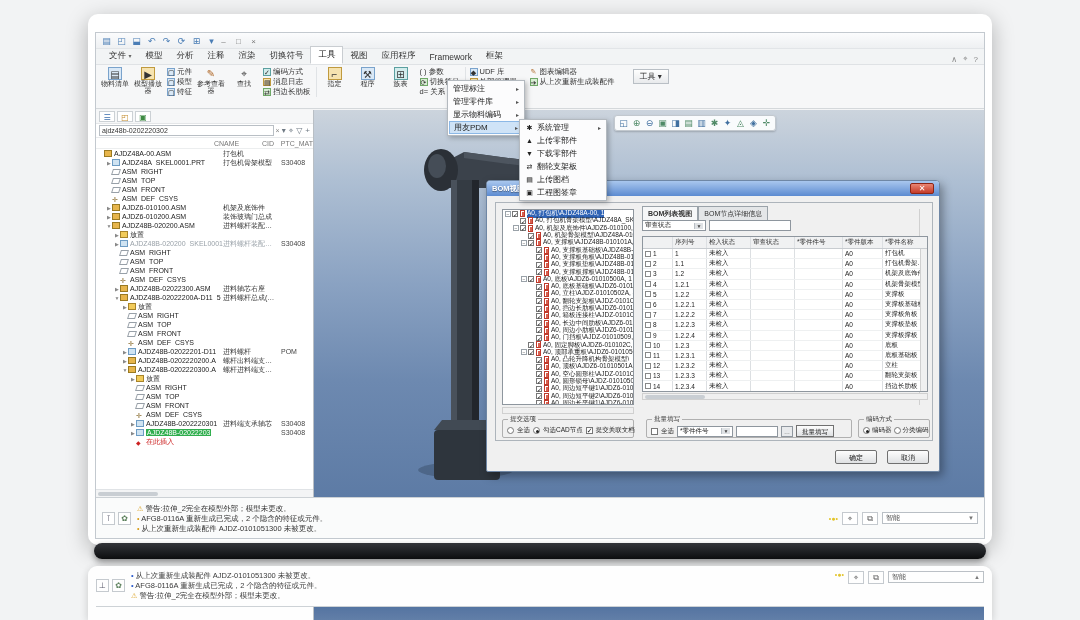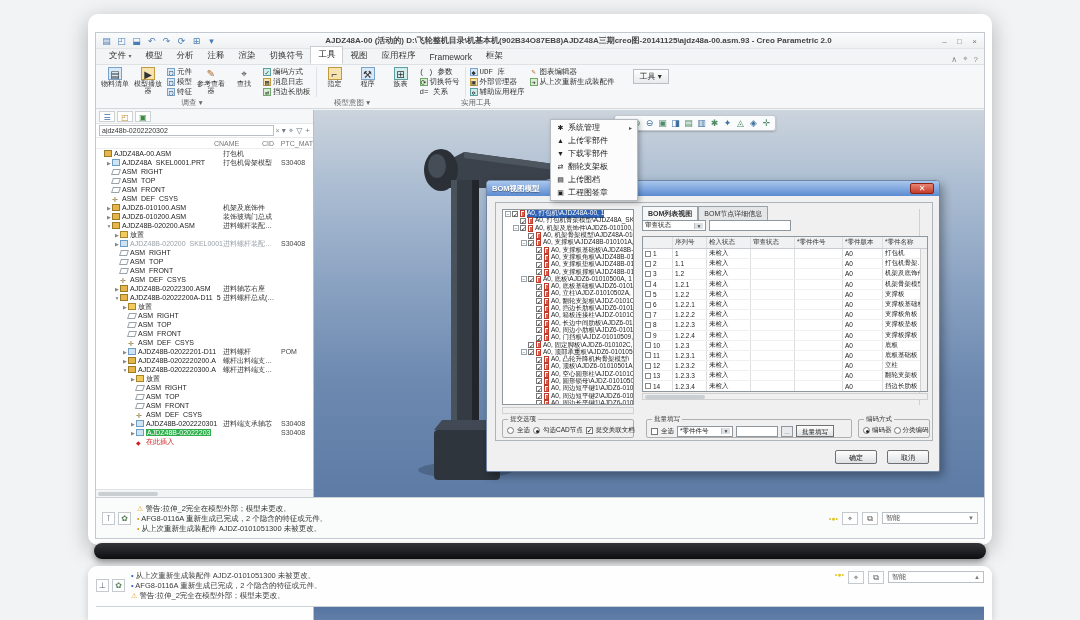--- a/index.html
+++ b/index.html
@@ -24,21 +24,21 @@
   .menubar{height:16px;display:flex;align-items:flex-end;padding:0 6px;background:#f2f4f5;border-bottom:1px solid #dfe2e5;}
   .mtab{font-size:8.5px;color:#333;padding:2px 7px 2px 7px;white-space:nowrap;}
   .mtab.active{background:#fff;border:1px solid #c9cdd1;border-bottom:1px solid #fff;color:#111;}
   .tab-caret{font-size:6px;color:#666;}
   .menubar-right{margin-left:auto;display:flex;gap:6px;font-size:8px;color:#888;align-items:center;}
 
   
   .ribbon{height:44px;background:#f6f7f8;border-bottom:1px solid #d4d8db;display:flex;flex-direction:column;}
   .ribbon-row{flex:1;display:flex;align-items:flex-start;padding:2px 4px 0 4px;gap:3px;}
   .rgroup{display:flex;gap:3px;align-items:flex-start;padding-right:4px;border-right:1px solid #e0e3e6;height:30px;}
-  .rcol{display:flex;flex-direction:column;justify-content:flex-start;gap:1px;font-family:Liberation Mono, monospace;}
+  .rcol{display:flex;flex-direction:column;justify-content:flex-start;gap:1px;}
   .rb-small{display:flex;align-items:center;gap:2px;font-size:7.5px;color:#333;height:9px;white-space:nowrap;padding:0 1px;}
   .rb-big{width:30px;display:flex;flex-direction:column;align-items:center;font-size:7px;color:#333;text-align:center;line-height:7px;}
   .rb-big .bic{width:14px;height:13px;font-size:10px;line-height:13px;}
   .sic{display:inline-block;width:8px;height:8px;font-size:7px;line-height:8px;text-align:center;}
   .ic-sq-blue{background:#d9e8f6;border:1px solid #7aa3cc;}
   .ic-sq-amber{background:#f6e3b0;border:1px solid #c09a3e;}
   .ic-sq-green{background:#d8edd4;border:1px solid #6fa868;}
   .ic-sq-teal{background:#d2ecec;border:1px solid #5ba0a0;}
   .group-labels{height:11px;display:flex;font-size:7.5px;color:#666;align-items:center;}
   .glabel{text-align:center;}
@@ -182,21 +182,20 @@
 
       <span class="qic"><span>▤</span></span>
             <span class="qic"><span>◰</span></span>
             <span class="qic"><span>⬓</span></span>
             <span class="qic"><span>↶</span></span>
             <span class="qic"><span>↷</span></span>
             <span class="qic"><span>⟳</span></span>
             <span class="qic"><span>⊞</span></span>
             <span class="qic"><span>▾</span></span>
           </div>
-      <div class="qat-title">AJDZ48A-00 (活动的) D:\飞轮整机目录\机基本机(902B34O87EB8)AJDZ48A三期creo图-20141125\ajdz48a-00.asm.93 - Creo Parametric 2.0</div>
       <div class="win-ctrls">
         <span class="wc">–</span>
         <span class="wc">□</span>
         <span class="wc">×</span>
       </div>
     </div>
 
     <div class="menubar">
       <div style="display:flex;align-items:flex-end;">
 
@@ -314,25 +313,20 @@
                   <span class="sic" style="color:#b06a2a;">✎</span>
                   <span>图表编辑器</span>
                 </div>
             <div class="rb-small">
                   <span class="sic ic-sq-green">➔</span>
                   <span>从上次重新生成装配件</span>
                 </div>
           </div>
         </div>
         <div class="tools-drop-btn">工具 ▾</div>
-      </div>
-      <div class="group-labels">
-        <span class="glabel" style="width:192px;">调查 ▾</span>
-        <span class="glabel" style="width:128px;">模型意图 ▾</span>
-        <span class="glabel" style="width:120px;">实用工具</span>
       </div>
     </div>
 
     <div class="content">
 
       <div class="lpanel">
         <div class="lp-tabs">
           <span class="lp-tab" style="color:#3d6fae;">☰</span>
           <span class="lp-tab" style="color:#c28a2a;">◰</span>
           <span class="lp-tab" style="color:#3e8a43;">▣</span>
@@ -675,22 +669,43 @@
         <span class="st-dot">•●•</span>
         <span class="st-btn">⌖</span>
         <span class="st-btn">⧉</span>
         <span class="st-combo">
           <span>智能</span>
               <span class="car">▼</span>
         </span>
       </div>
     </div>
 
-
-    <div class="dmenu" style="left:454px;top:86px;width:88px;">
+    <div class="dmenu" style="left:351px;top:47px;width:78px;">
+      <div>
+
+      <div class="menu-item">
+          <span class="mi-label">管理标注</span>
+          <span class="mi-arrow">▸</span>
+        </div>
+            <div class="menu-item">
+          <span class="mi-label">管理零件库</span>
+          <span class="mi-arrow">▸</span>
+        </div>
+            <div class="menu-item">
+          <span class="mi-label">显示物料编码</span>
+          <span class="mi-arrow">▸</span>
+        </div>
+            <div class="menu-item active">
+          <span class="mi-label">用友PDM</span>
+          <span class="mi-arrow">▸</span>
+        </div>
+          </div>
+    </div>
+
+    <div class="dmenu" style="left:423px;top:86px;width:88px;">
       <div>
 
       <div class="menu-item">
           <span class="mi-ic">✱</span>
           <span class="mi-label">系统管理</span>
           <span class="mi-arrow">▸</span>
         </div>
             <div class="menu-item">
           <span class="mi-ic">▲</span>
           <span class="mi-label">上传零部件</span>

